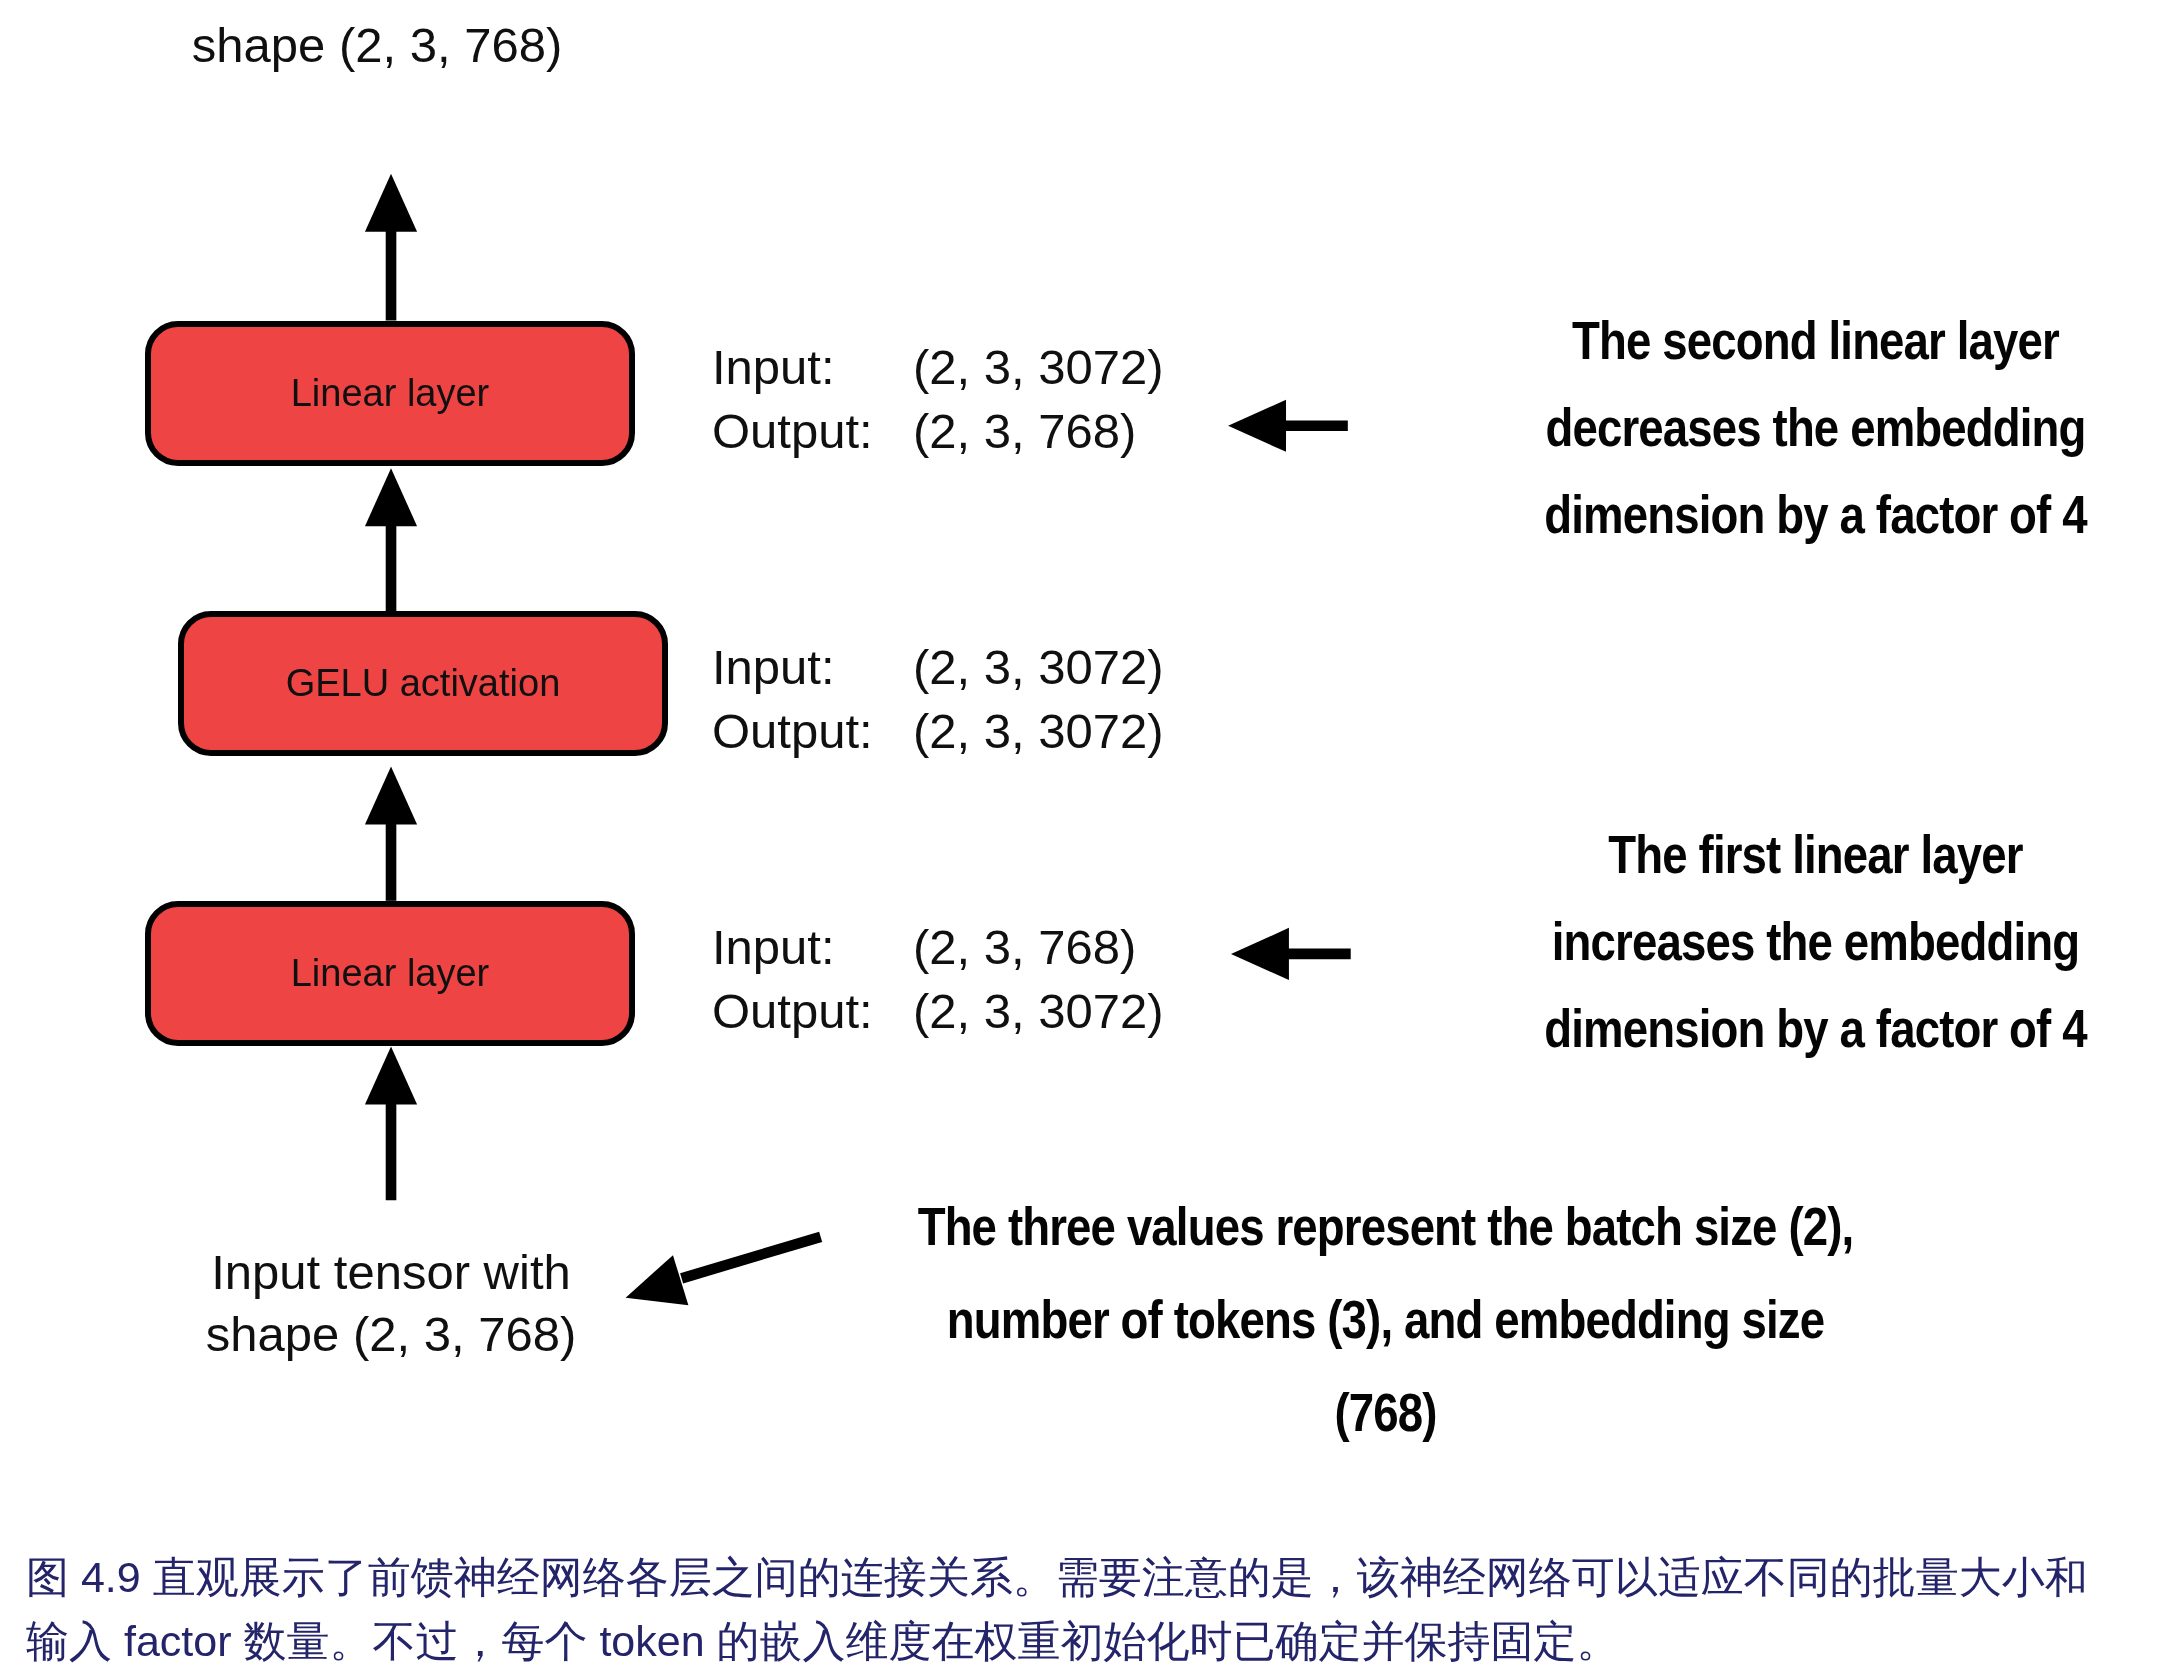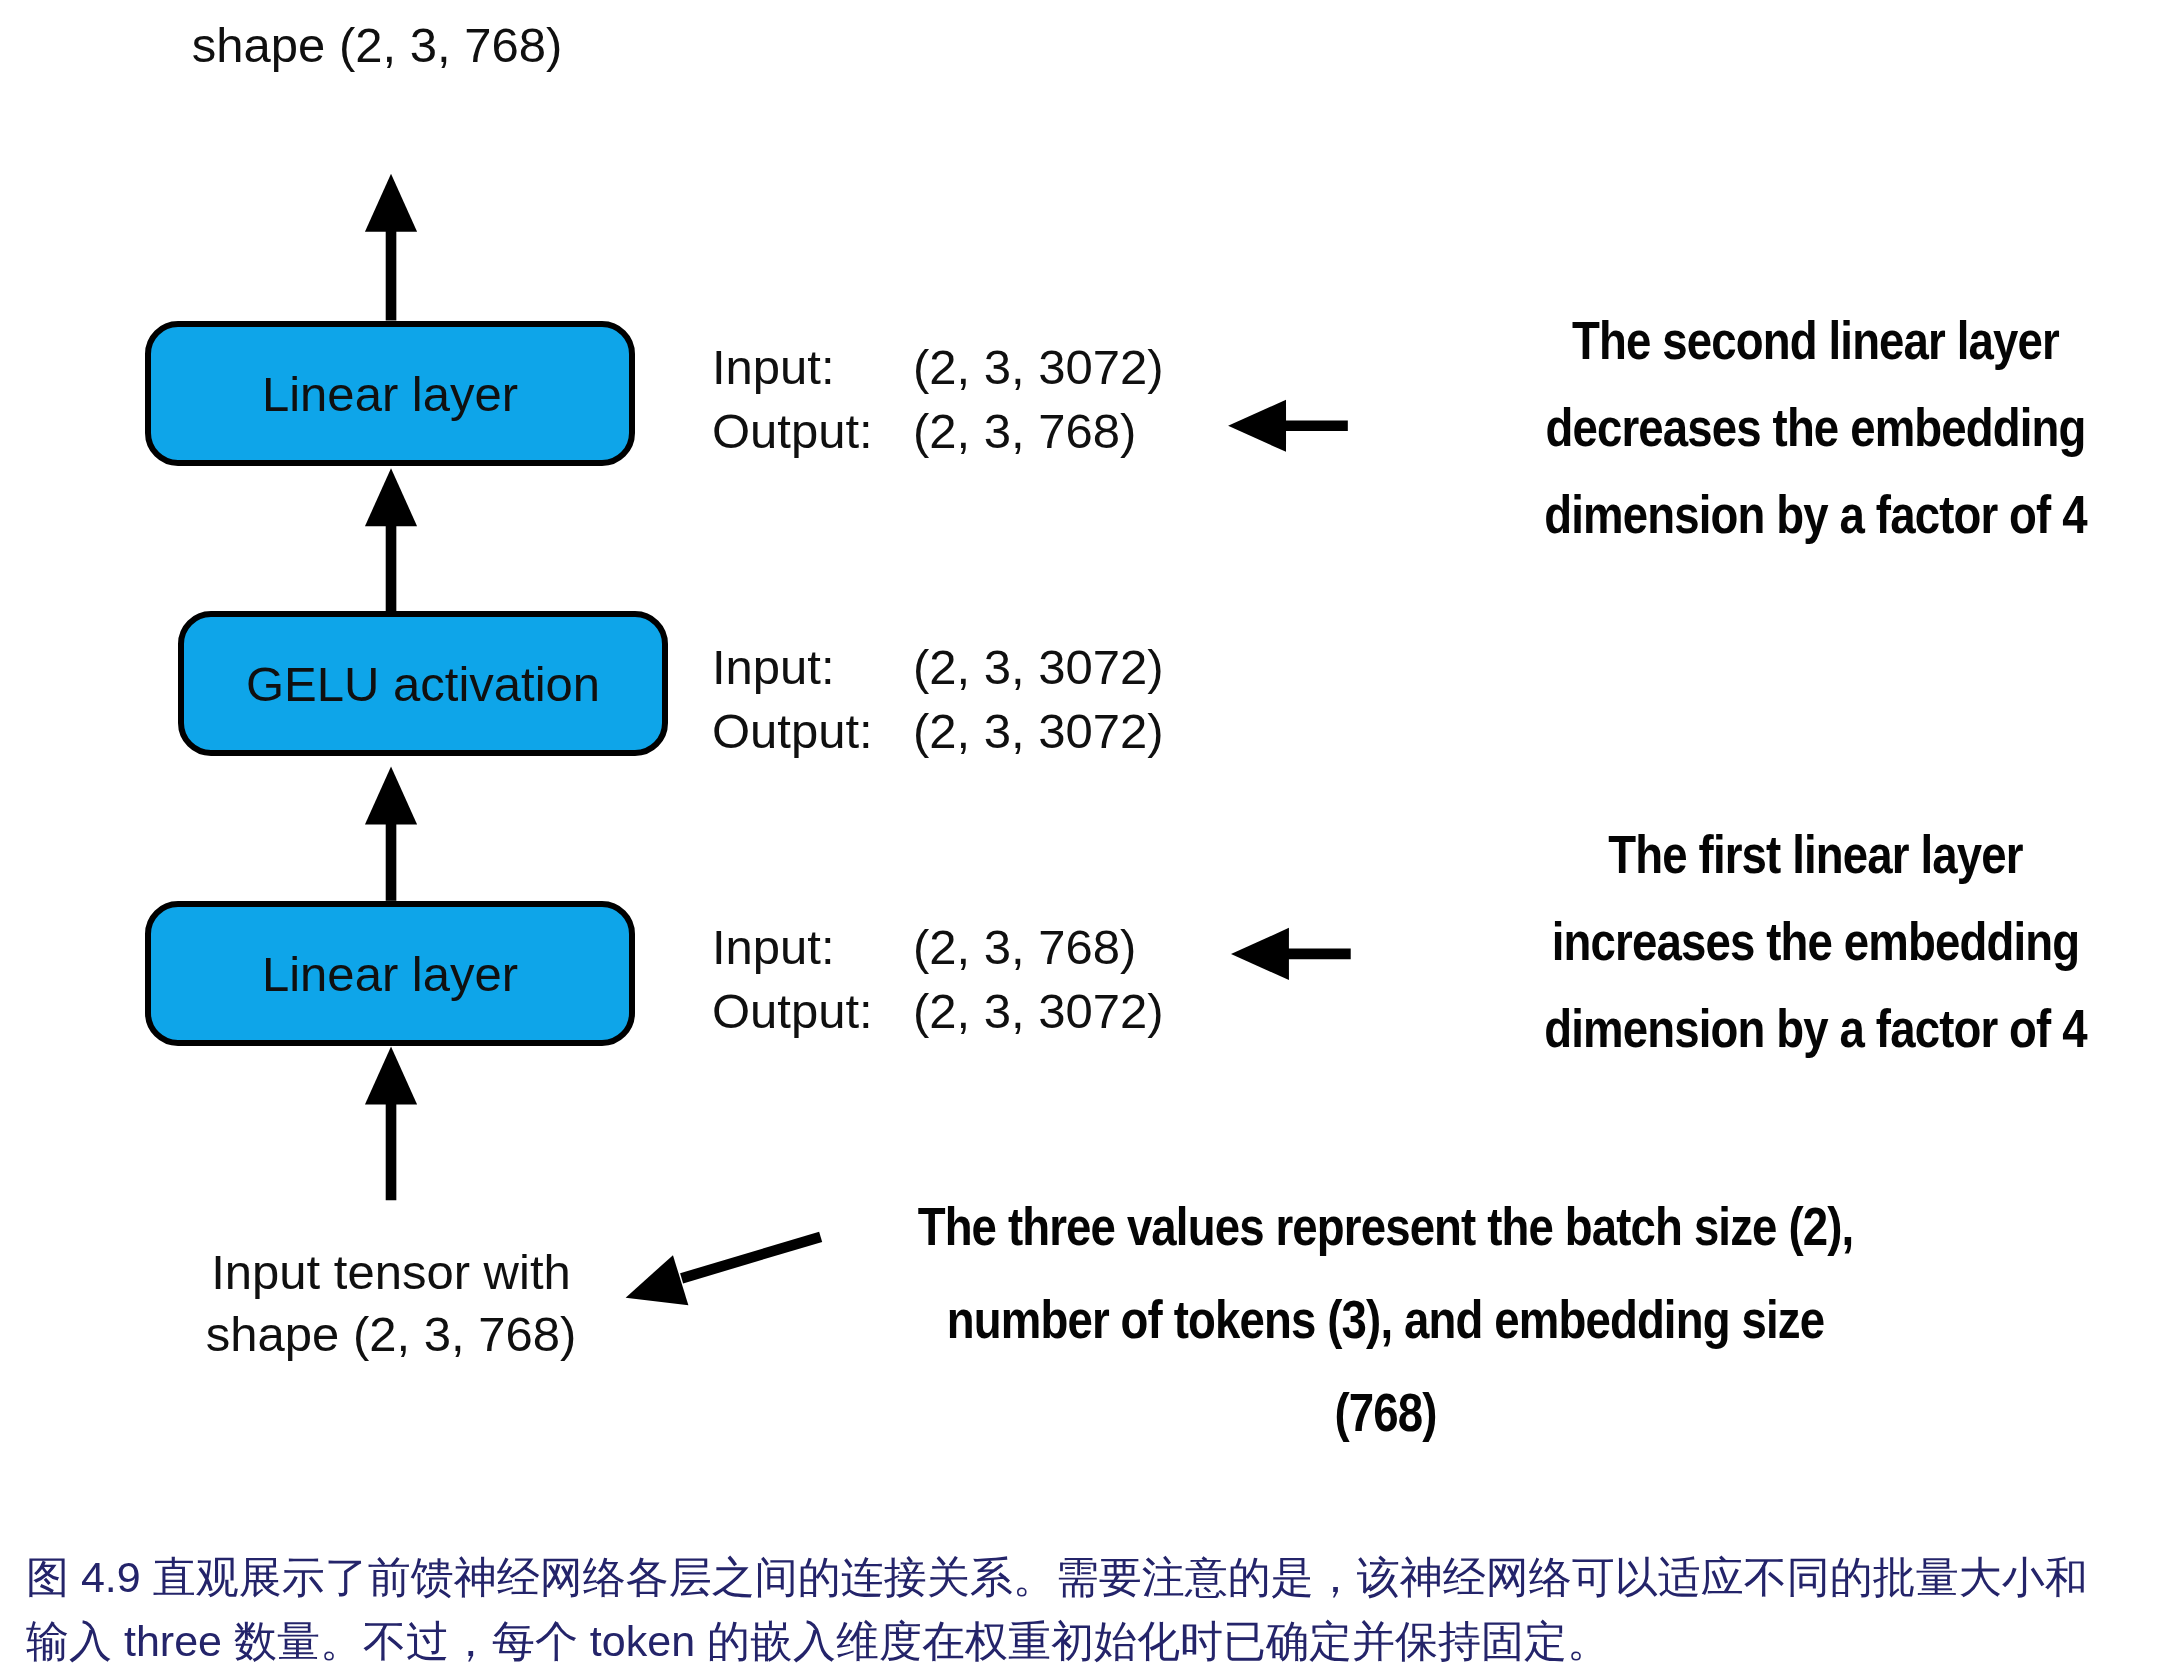--- a/index.html
+++ b/index.html
@@ -5,23 +5,23 @@
   html,body{margin:0;padding:0;background:#ffffff;}
   .canvas{
     position:relative;width:2182px;height:1680px;background:#ffffff;
     font-family:"Liberation Sans","DejaVu Sans",sans-serif;color:#101010;overflow:hidden;
   }
   .arrow-layer{position:absolute;left:0;top:0;z-index:1;}
   .arrow-layer line{stroke:#000;stroke-width:11;stroke-linecap:butt;}
   .arrow-layer polygon{fill:#000;}
   .node-box{
     position:absolute;left:145px;width:490px;height:145px;box-sizing:border-box;
-    border:6.8px solid #000;border-radius:33px;background:#0ea5e9;
+    border:6.8px solid #000;border-radius:33px;background:#ef4444;
     display:flex;align-items:center;justify-content:center;
-    font-size:49px;z-index:2;white-space:nowrap;
+    font-size:38px;z-index:2;white-space:nowrap;
   }
   .tensor-label{
     position:absolute;text-align:center;font-size:49px;line-height:62px;z-index:2;
   }
   .io-block{
     position:absolute;left:712px;display:grid;grid-template-columns:201px auto;
     font-size:49px;line-height:64px;z-index:2;white-space:nowrap;
   }
   .annotation{
     position:absolute;font-weight:700;text-align:center;font-size:53px;line-height:87px;
@@ -121,17 +121,17 @@
   </div>
 
   <div class="annotation" style="left:782px;top:1180px;width:1207px;line-height:93px;">
     <div>The three values represent the batch size (2),</div>
     <div>number of tokens (3), and embedding size</div>
     <div>(768)</div>
   </div>
 
   <div class="caption">
     <div>图 4.9 直观展示了前馈神经网络各层之间的连接关系。需要注意的是，该神经网络可以适应不同的批量大小和</div>
-    <div>输入 three 数量。不过，每个 token 的嵌入维度在权重初始化时已确定并保持固定。</div>
+    <div>输入 factor 数量。不过，每个 token 的嵌入维度在权重初始化时已确定并保持固定。</div>
   </div>
 
 </div>
 
 
 </body></html>

